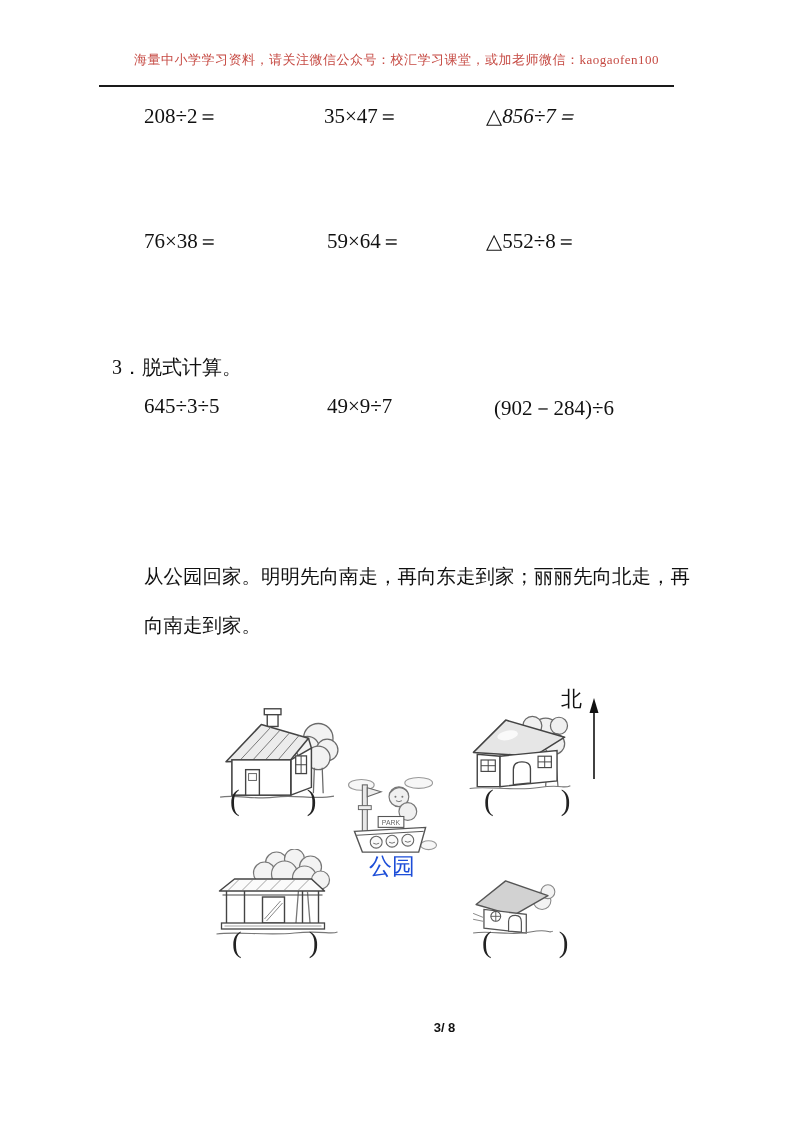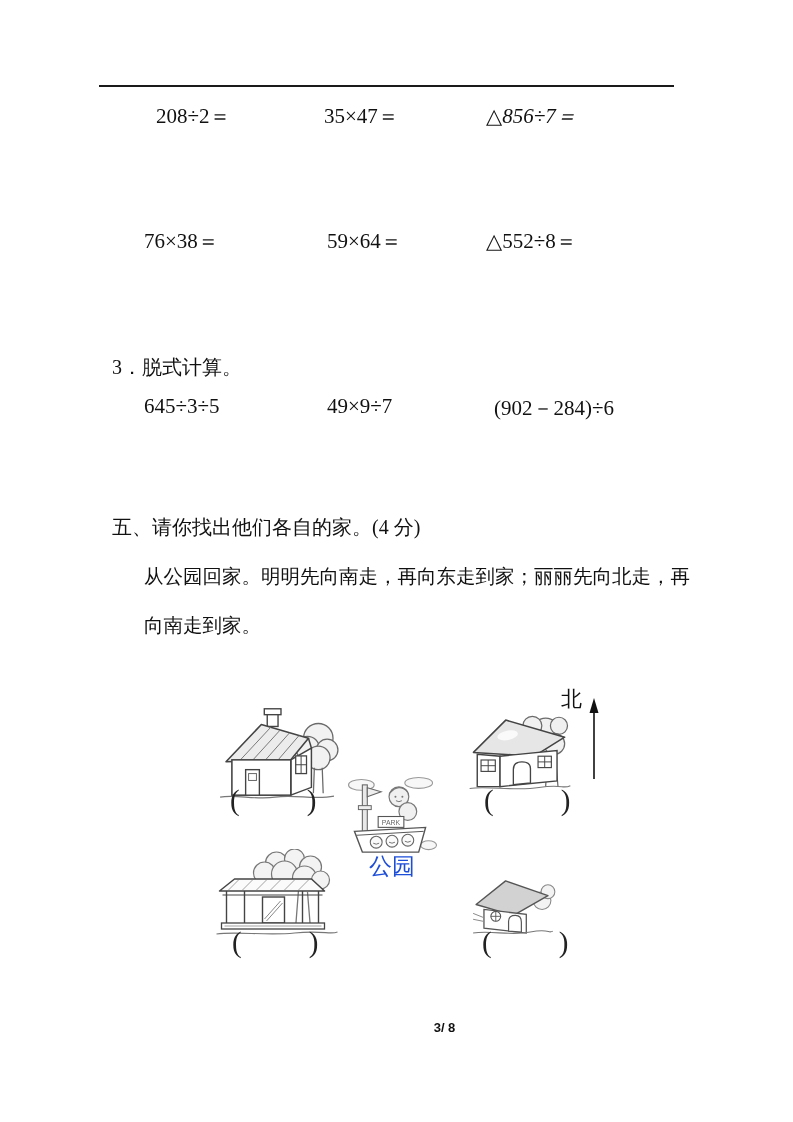--- a/index.html
+++ b/index.html
@@ -60,37 +60,37 @@
     color:#111;
     padding-left:48px;
   }
   svg{display:block;}
 </style>
 </head>
 <body>
 
 <div id="page">
 
+  <div class="abs header-notice">海量中小学学习资料，请关注微信公众号：校汇学习课堂，或加老师微信：kaogaofen100</div>
   <div class="abs header-rule"></div>
 
-  <span class="abs math" style="top:102px;left:156px;">208÷2＝</span>
+  <span class="abs math" style="top:102px;left:144px;">208÷2＝</span>
   <span class="abs math" style="top:102px;left:324px;">35×47＝</span>
   <span class="abs math" style="top:102px;left:486px;font-style:italic;">△856÷7＝</span>
 
   <span class="abs math" style="top:227px;left:144px;">76×38＝</span>
   <span class="abs math" style="top:227px;left:327px;">59×64＝</span>
   <span class="abs math" style="top:227px;left:486px;">△552÷8＝</span>
 
   <span class="abs sec-title" style="top:354px;left:112px;">3．脱式计算。</span>
 
   <span class="abs math" style="top:394px;left:144px;">645÷3÷5</span>
   <span class="abs math" style="top:394px;left:327px;">49×9÷7</span>
   <span class="abs math" style="top:394px;left:494px;">(902－284)÷6</span>
 
-  <span class="abs sec-title" style="top:514px;left:112px;">五、请你找出他们各自的家。(4 分)</span>
   <div class="abs para">
     <div>从公园回家。明明先向南走，再向东走到家；丽丽先向北走，再</div>
     <div>向南走到家。</div>
   </div>
 
   <span class="abs north-label" style="top:685px;left:561px;">北</span>
   <svg class="abs" style="top:697px;left:586px;" width="16" height="84" viewBox="0 0 16 84">
     <line x1="8" y1="14" x2="8" y2="82" stroke="#111" stroke-width="1.6"></line>
     <polygon points="8,1 3.5,16 12.5,16" fill="#111"></polygon>
   </svg>

